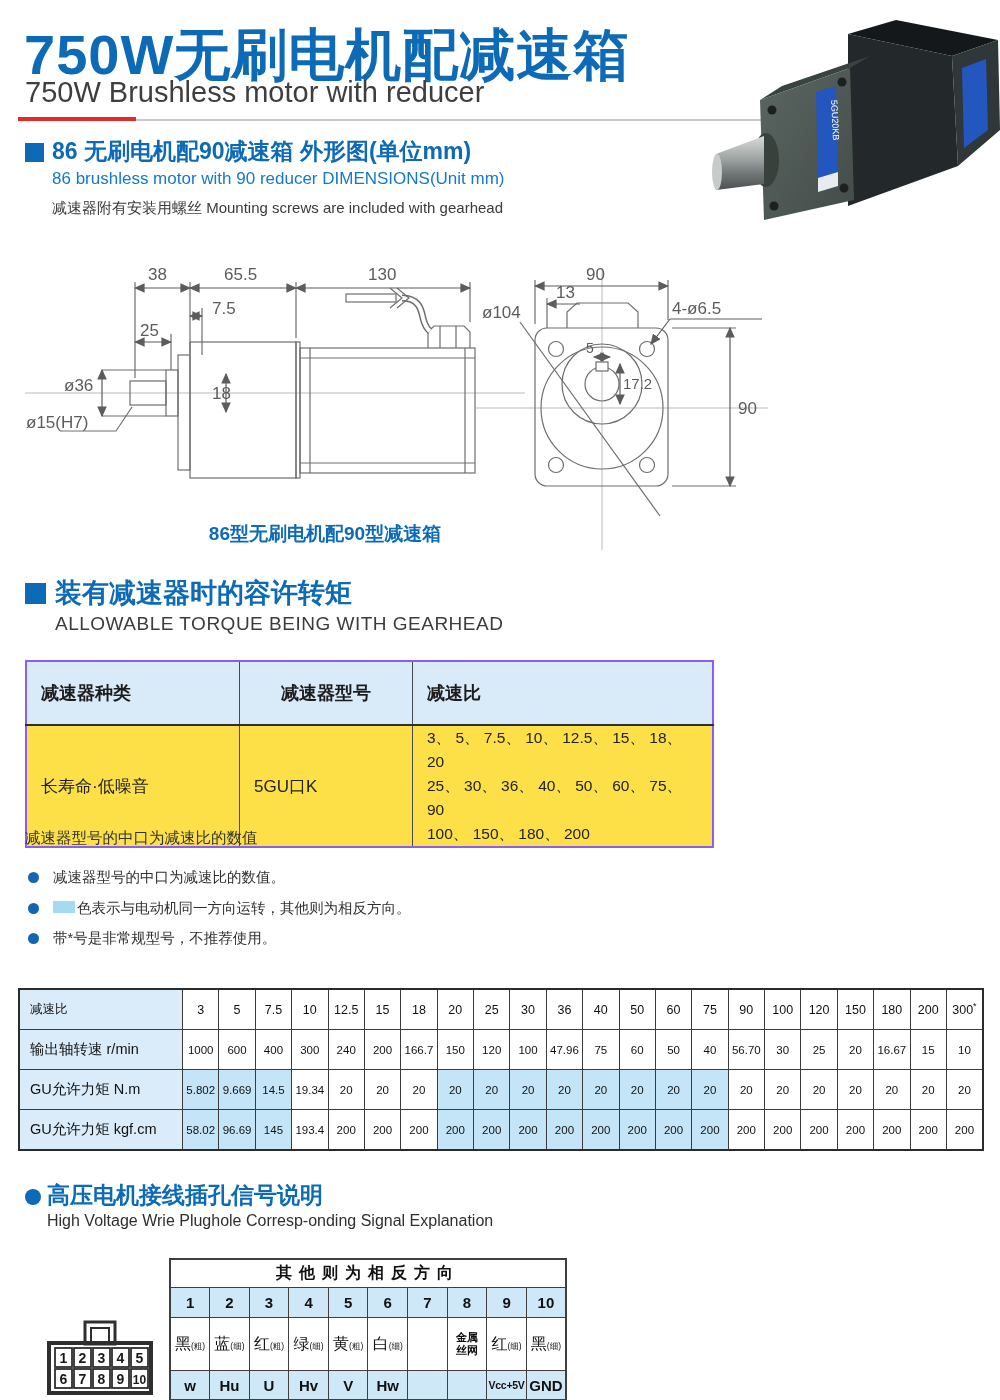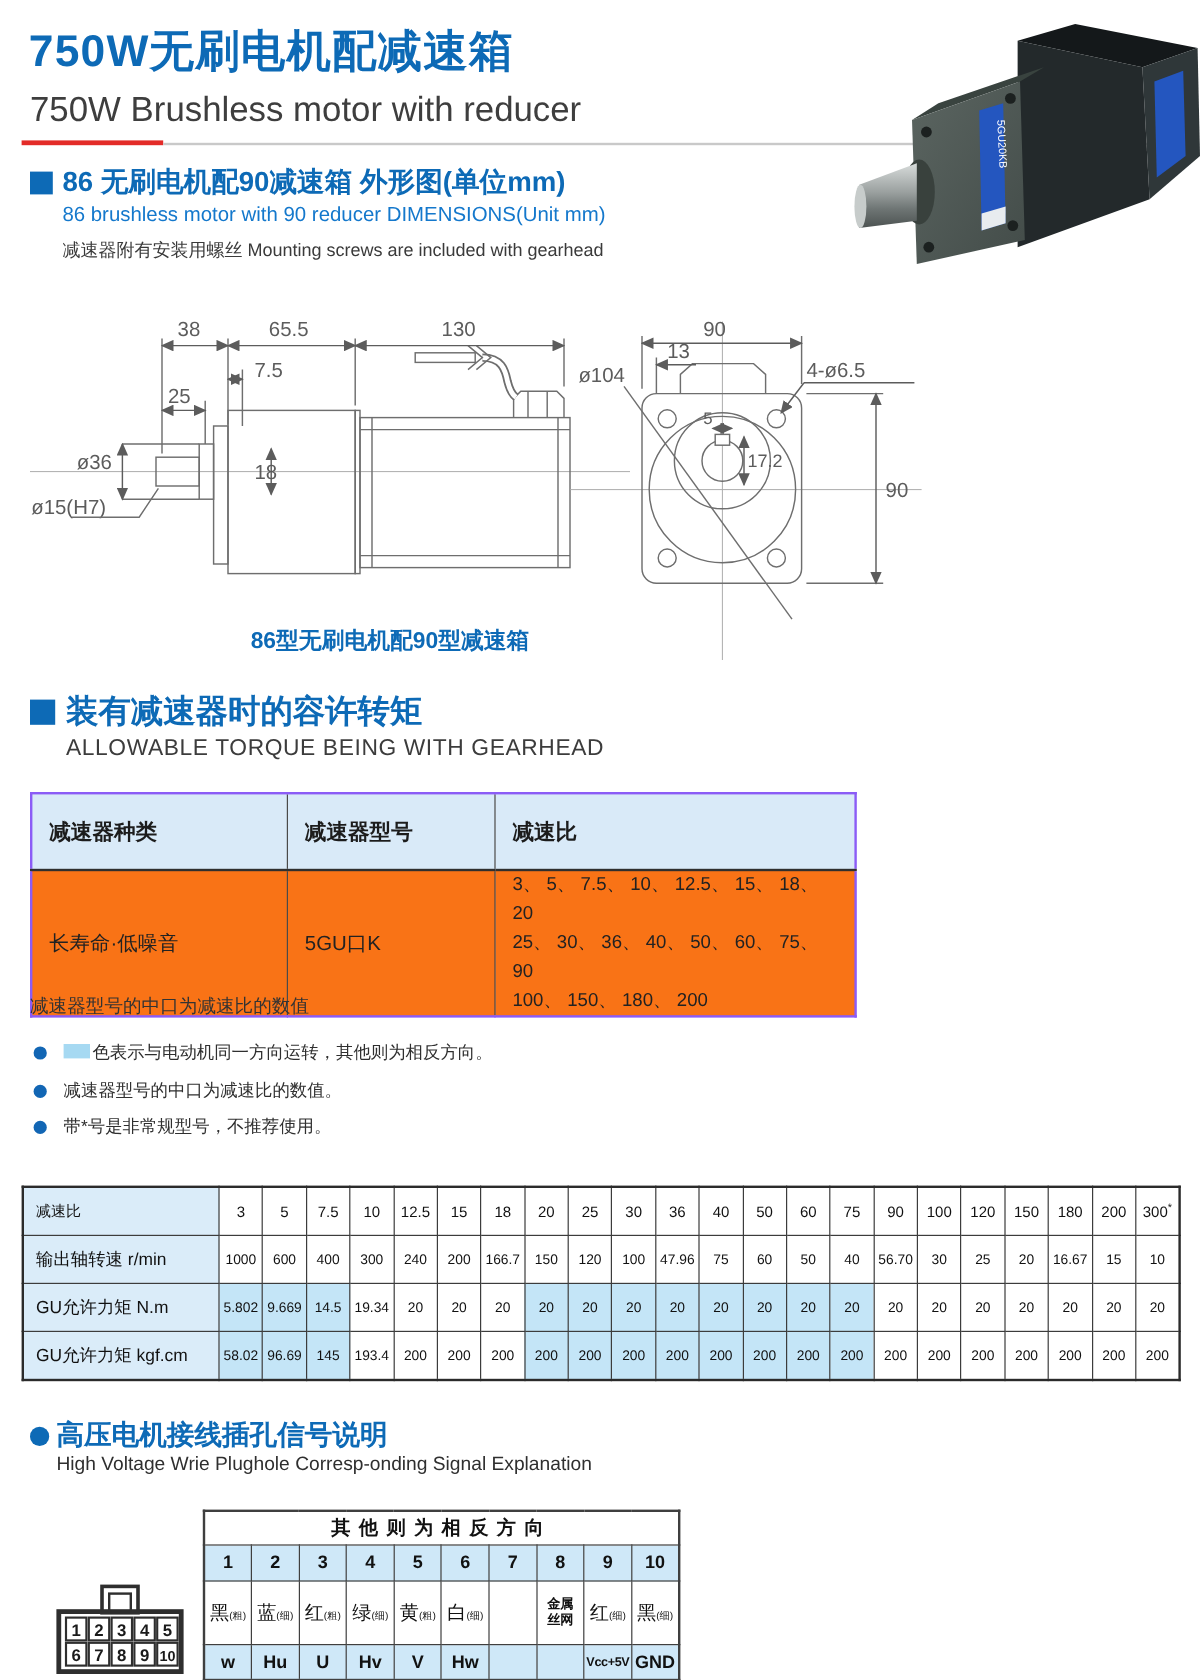--- a/index.html
+++ b/index.html
@@ -4,21 +4,21 @@
 <style>
   html,body{margin:0;padding:0;}
   body{
     width:1000px;height:1400px;position:relative;background:#ffffff;
     font-family:"Liberation Sans","DejaVu Sans",sans-serif;color:#333;
     overflow:hidden;
   }
   .abs{position:absolute;}
 
   
-  .title-zh{left:24px;top:18px;font-size:37px;font-weight:bold;color:#0d6ab6;letter-spacing:1px;}
+  .title-zh{left:24px;top:18px;font-size:56px;font-weight:bold;color:#0d6ab6;letter-spacing:1px;}
   .title-en{left:25px;top:76px;font-size:29px;color:#3e3e3e;}
   .rule-red{left:18px;top:117px;width:118px;height:4px;background:#e32b28;}
   .rule-gray{left:136px;top:119px;width:846px;height:2px;background:#c9c9c9;}
 
   
   .sq{width:19px;height:19px;background:#0d6ab6;}
   .sec1-sq{left:25px;top:143px;}
   .sec1-h{left:52px;top:136px;font-size:23px;font-weight:bold;color:#0d6ab6;}
   .sec1-sub{left:52px;top:169px;font-size:17px;color:#1478cc;}
   .sec1-note{left:52px;top:199px;font-size:15px;color:#3a3a3a;}
@@ -29,23 +29,23 @@
 
   .sec3-dot{left:25px;top:1189px;width:16px;height:16px;border-radius:50%;background:#0d6ab6;}
   .sec3-h{left:47px;top:1180px;font-size:23px;font-weight:bold;color:#0d6ab6;}
   .sec3-sub{left:47px;top:1212px;font-size:16px;color:#2f2f2f;}
 
   
   .torque-table{left:25px;top:660px;border-collapse:collapse;table-layout:fixed;width:607px;}
   .torque-table td{border:1px solid #4a4a4a;vertical-align:middle;padding:0 14px;}
   .torque-table{border:2px solid #8b5cf6;}
   .torque-table tr.hd td{background:#d9eaf8;height:62px;font-size:18px;font-weight:bold;color:#1c1c1c;border-bottom:2px solid #2f2f2f;}
-  .torque-table tr.bd td{background:#f97316;height:92px;font-size:17px;color:#222;}
+  .torque-table tr.bd td{background:#fde047;height:92px;font-size:17px;color:#222;}
   .torque-table .c1{width:184px;}
-  .torque-table .c2{width:144px;}
+  .torque-table .c2{width:144px;text-align:center;}
   .torque-table .c3{width:271px;}
   .ratio-lines{font-size:15.5px;line-height:1.55;color:#222;}
   .small-note{left:25px;top:828px;font-size:15.5px;color:#333;}
 
   
   .bullets{left:28px;top:868px;width:960px;}
   .bullet{display:flex;align-items:flex-start;margin-bottom:11px;}
   .bullet .dot{flex:0 0 11px;width:11px;height:11px;border-radius:50%;background:#1266b4;margin:4px 14px 0 0;}
   .bullet .swatch{display:inline-block;width:22px;height:12px;background:#a6d9f2;margin:2px 2px 0 0;}
   .bullet .txt{font-size:14.5px;color:#2f2f2f;line-height:1.35;}
@@ -245,25 +245,25 @@
         <div class="ratio-lines">100、 150、 180、 200</div>
       </td>
     </tr>
   </tbody>
 </table>
 <div class="abs small-note">减速器型号的中口为减速比的数值</div>
 
 <div class="abs bullets">
     <div class="bullet">
       <span class="dot"></span>
-      <span class="txt"><span class="swatch"></span>色表示与电动机同一方向运转，其他则为相反方向。</span>
+      <span class="txt">减速器型号的中口为减速比的数值。</span>
     </div>
     <div class="bullet">
       <span class="dot"></span>
-      <span class="txt">减速器型号的中口为减速比的数值。</span>
+      <span class="txt"><span class="swatch"></span>色表示与电动机同一方向运转，其他则为相反方向。</span>
     </div>
     <div class="bullet">
       <span class="dot"></span>
       <span class="txt">带*号是非常规型号，不推荐使用。</span>
     </div>
   </div>
 
 <table class="abs ratio-table">
     <tbody>
       <tr class="first">

